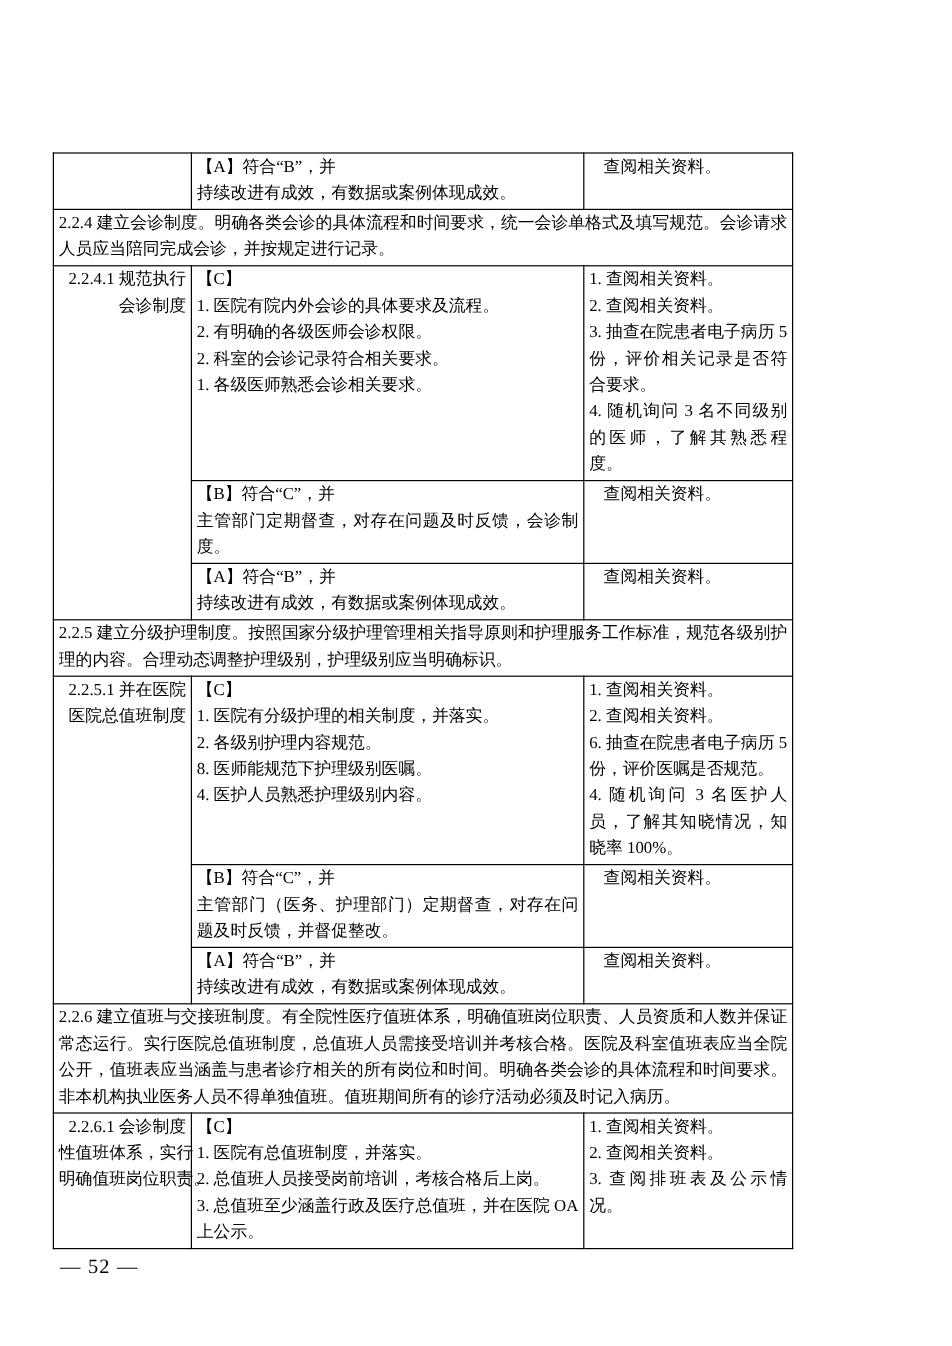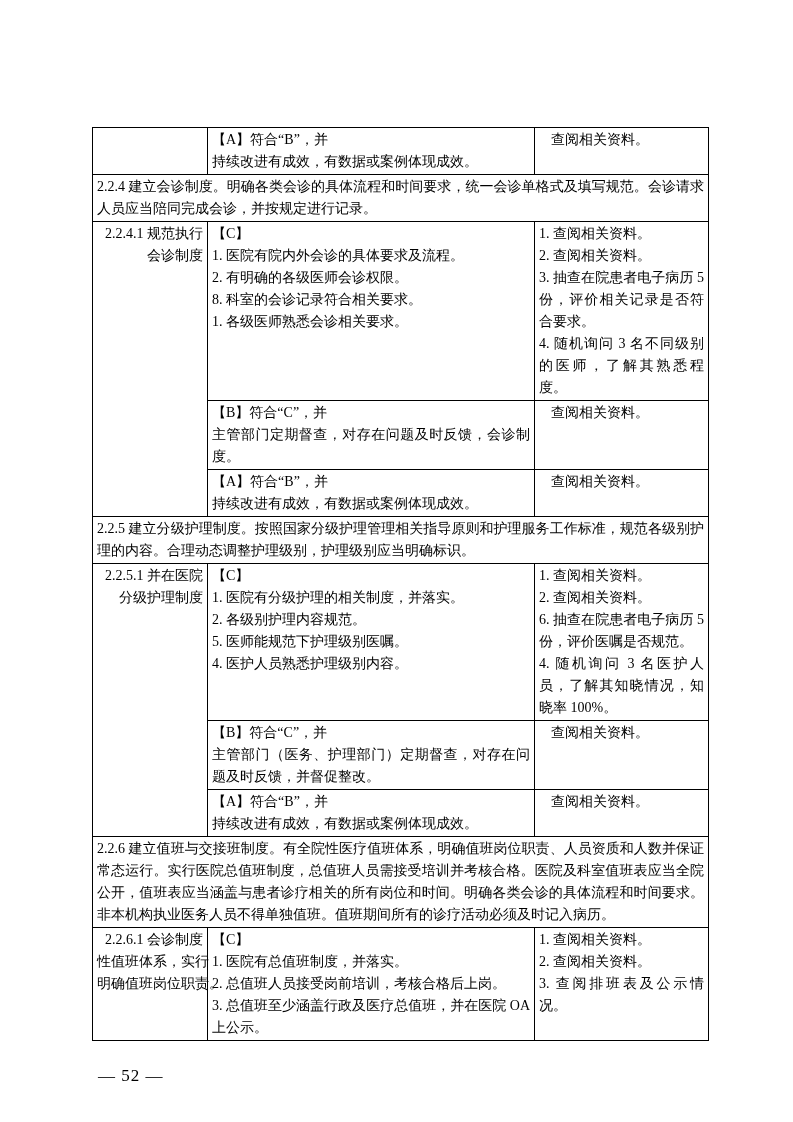--- a/index.html
+++ b/index.html
@@ -9,21 +9,21 @@
     height: 1122px;
     font-family: "Liberation Serif", "DejaVu Serif", serif;
     color: #000000;
     position: relative;
     overflow: hidden;
   }
   .page {
     position: absolute;
     top: 0; left: 0;
     width: 781px; height: 1122px;
-    padding: 127px 89px 0 92px;
+    padding: 127px 89px 0 44px;
   }
   table.std-table {
     border-collapse: collapse;
     table-layout: fixed;
     width: 616px;
   }
   table.std-table td {
     border: 1px solid #000000;
     vertical-align: top;
     font-size: 14px;
@@ -31,21 +31,21 @@
     padding: 1px 4px;
     text-align: justify;
     word-break: break-all;
     overflow-wrap: anywhere;
   }
   td.col-item { padding: 1px 2px 1px 3px; }
   td.col-item div { white-space: nowrap; text-align: right; }
   td.col-method.pad-lg { padding-left: 16px; }
   td.clause-cell { text-align: justify; }
   .footer-pagenum {
-    margin-top: 24px;
+    margin-top: 4px;
     margin-left: 6px;
     font-size: 17px;
     line-height: 22px;
     letter-spacing: 1px;
     text-align: left;
   }
 </style>
 </head>
 <body>
 
@@ -74,21 +74,21 @@
       </tr>
       <tr>
         <td class="col-item" rowspan="3">
             <div>2.2.4.1 规范执行</div>
             <div>会诊制度</div>
           </td>
         <td class="col-standard">
             <div>【C】</div>
             <div>1. 医院有院内外会诊的具体要求及流程。</div>
             <div>2. 有明确的各级医师会诊权限。</div>
-            <div>8. 科室的会诊记录符合相关要求。</div>
+            <div>2. 科室的会诊记录符合相关要求。</div>
             <div>1. 各级医师熟悉会诊相关要求。</div>
           </td>
         <td class="col-method">
             <div>1. 查阅相关资料。</div>
             <div>2. 查阅相关资料。</div>
             <div>3. 抽查在院患者电子病历 5 份，评价相关记录是否符合要求。</div>
             <div>4. 随机询问 3 名不同级别的医师，了解其熟悉程度。</div>
           </td>
       </tr>
       <tr>
@@ -109,27 +109,27 @@
             <div>查阅相关资料。</div>
           </td>
       </tr>
 
       <tr>
         <td colspan="3" class="clause-cell">2.2.5 建立分级护理制度。按照国家分级护理管理相关指导原则和护理服务工作标准，规范各级别护理的内容。合理动态调整护理级别，护理级别应当明确标识。</td>
       </tr>
       <tr>
         <td class="col-item" rowspan="3">
             <div>2.2.5.1 并在医院</div>
-            <div>分级护理制度</div>
+            <div>医院总值班制度</div>
           </td>
         <td class="col-standard">
             <div>【C】</div>
             <div>1. 医院有分级护理的相关制度，并落实。</div>
             <div>2. 各级别护理内容规范。</div>
-            <div>5. 医师能规范下护理级别医嘱。</div>
+            <div>8. 医师能规范下护理级别医嘱。</div>
             <div>4. 医护人员熟悉护理级别内容。</div>
           </td>
         <td class="col-method">
             <div>1. 查阅相关资料。</div>
             <div>2. 查阅相关资料。</div>
             <div>6. 抽查在院患者电子病历 5 份，评价医嘱是否规范。</div>
             <div>4. 随机询问 3 名医护人员，了解其知晓情况，知晓率 100%。</div>
           </td>
       </tr>
       <tr>

